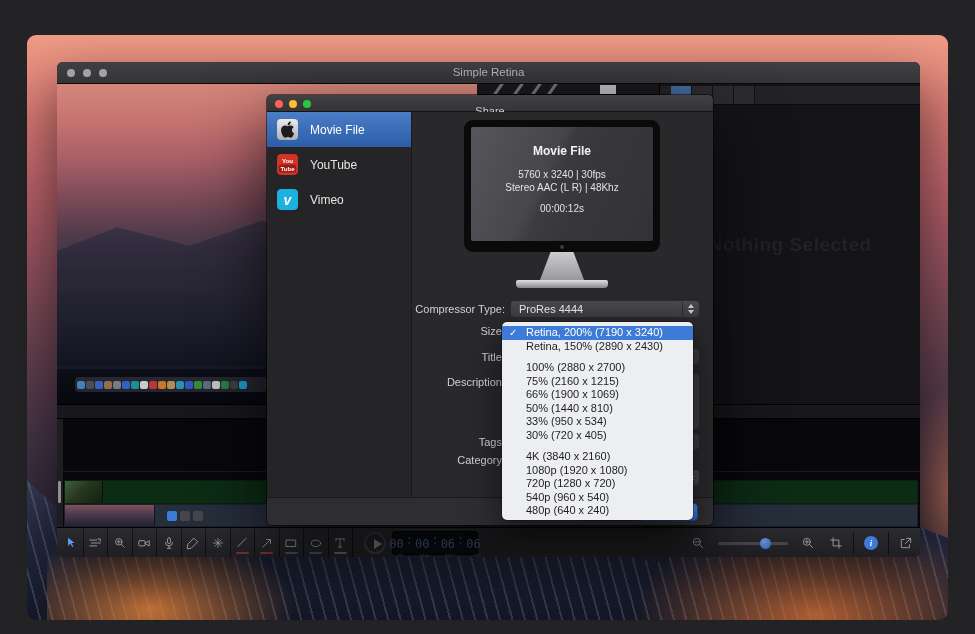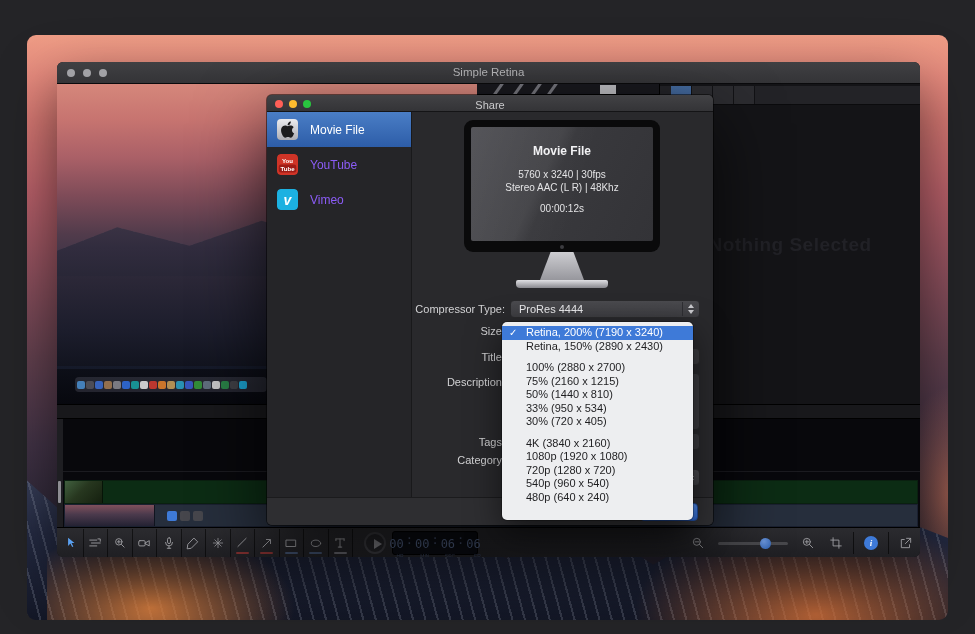--- a/index.html
+++ b/index.html
@@ -106,26 +106,26 @@
     display:flex; align-items:center; justify-content:center; font-family:"Liberation Serif", serif; font-style:italic; }
 
   
   .dialog { position:absolute; left:210px; top:33px; width:446px; height:430px; border-radius:5px; overflow:visible;
     background:#29292c; box-shadow:0 28px 70px rgba(0,0,0,.7), 0 0 0 1px rgba(0,0,0,.5); }
   .dlg-titlebar { position:absolute; left:0; top:0; width:100%; height:17px; border-radius:5px 5px 0 0;
     background:linear-gradient(#424245,#343437); border-bottom:1px solid #141416; }
   .dlg-titlebar .lights { position:absolute; left:8px; top:5px; display:flex; gap:6px; }
   .dl { width:8px; height:8px; border-radius:50%; }
   .dl-close { background:var(--close-red); } .dl-min { background:var(--min-yellow); } .dl-zoom { background:var(--zoom-green); }
-  .dlg-title { position:absolute; left:0; right:0; top:4px; text-align:center; font-size:11px; color:#cbcbcd; }
+  .dlg-title { position:absolute; left:0; right:0; top:10px; text-align:center; font-size:11px; color:#cbcbcd; }
 
   .dlg-sidebar { position:absolute; left:0; top:17px; width:145px; height:385px; background:#252528; border-right:1px solid #19191b; }
   .dest { height:35px; display:flex; align-items:center; padding-left:10px; gap:12px; }
   .dest.selected { background:linear-gradient(#4a7ec6,#2d5da8); }
-  .dest-label { font-size:12px; color:#8b5cf6; }
+  .dest-label { font-size:12px; color:#e5e5e5; }
   .dest.selected .dest-label { color:#fff; }
   .dest-icon { width:21px; height:21px; border-radius:4px; overflow:hidden; flex:0 0 21px; }
   .dest-icon svg { display:none; width:21px; height:21px; }
   .icon-apple { background:linear-gradient(#ececef,#aeaeb4); }
   .icon-apple .svg-apple { display:block; }
   .icon-youtube .svg-youtube { display:block; }
   .icon-vimeo .svg-vimeo { display:block; }
 
   .dlg-content { position:absolute; left:145px; top:17px; width:301px; height:385px; background:#29292c; }
 
@@ -499,20 +499,24 @@
           <div class="mrow gap">
           <span class="check"></span>
           <span>100% (2880 x 2700)</span>
         </div>
           <div class="mrow">
           <span class="check"></span>
           <span>75% (2160 x 1215)</span>
         </div>
           <div class="mrow">
           <span class="check"></span>
+          <span>66% (1900 x 1069)</span>
+        </div>
+          <div class="mrow">
+          <span class="check"></span>
           <span>50% (1440 x 810)</span>
         </div>
           <div class="mrow">
           <span class="check"></span>
           <span>33% (950 x 534)</span>
         </div>
           <div class="mrow">
           <span class="check"></span>
           <span>30% (720 x 405)</span>
         </div>

